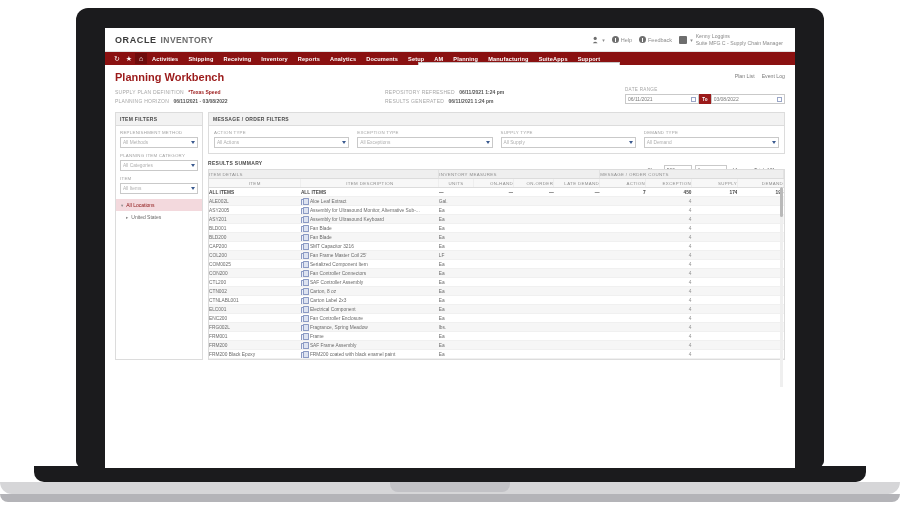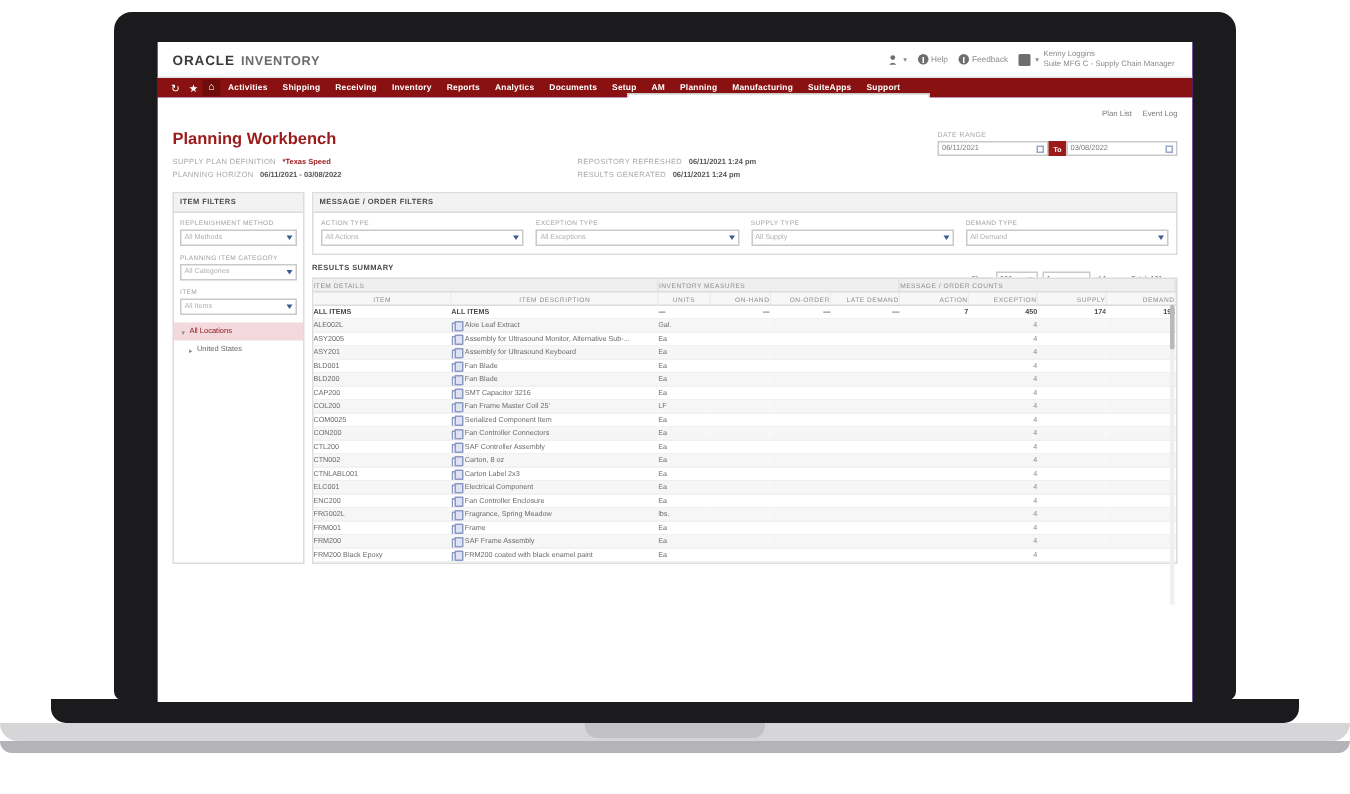--- a/index.html
+++ b/index.html
@@ -1,21 +1,21 @@
 <!DOCTYPE html>
 <html><head>
 <meta charset="utf-8">
 <style>
   html,body{margin:0;padding:0;background:#ffffff;}
   body{width:900px;height:529px;overflow:hidden;font-family:"Liberation Sans",sans-serif;}
 
   
   #stage{position:relative;width:900px;height:529px;background:#ffffff;}
   #laptop-lid{position:absolute;left:76px;top:8px;width:748px;height:459px;background:#1b1b1d;border-radius:12px 12px 6px 6px;}
-  #laptop-screen{position:absolute;left:105px;top:28px;width:690px;height:440px;background:#6d28d9;overflow:hidden;}
+  #laptop-screen{position:absolute;left:105px;top:28px;width:690px;height:440px;background:#5eead4;overflow:hidden;}
   #laptop-base{position:absolute;left:34px;top:466px;width:832px;height:16px;background:#1b1b1d;border-radius:0 0 10px 10px;}
   #laptop-base-lip{position:absolute;left:0px;top:482px;width:900px;height:12px;background:#d6d6d8;border-radius:0 0 14px 14px;}
   #laptop-base-shadow{position:absolute;left:0px;top:494px;width:900px;height:8px;background:#b4b4b8;border-radius:0 0 8px 8px;}
   #laptop-notch{position:absolute;left:390px;top:482px;width:120px;height:10px;background:#c2c2c6;border-radius:0 0 8px 8px;}
 
   
   .ns-topbar{height:24px;background:#ffffff;border-bottom:1px solid #e3e3e3;display:flex;align-items:center;padding:0 6px;box-sizing:border-box;}
   .ns-logo{display:flex;align-items:baseline;gap:4px;margin-left:4px;}
   .ns-logo .oracle{font-size:9px;font-weight:bold;letter-spacing:.6px;color:#3b3b3b;}
   .ns-logo .netsuite{font-size:8.5px;font-weight:bold;letter-spacing:.4px;color:#6b6b6b;}
@@ -33,21 +33,21 @@
   .ns-avatar{width:8px;height:8px;background:#6e6e6e;border-radius:1px;}
 
   .ns-menubar{height:13px;background:#8a1111;display:flex;align-items:center;padding-left:6px;}
   .ns-menubar .mitem{font-size:5.6px;font-weight:bold;color:#ffffff;padding:0 5px;letter-spacing:.15px;white-space:nowrap;}
   .ns-menubar .micon{width:12px;height:11px;display:flex;align-items:center;justify-content:center;color:#fff;font-size:7px;}
   .ns-menubar .micon.home{background:#6e0c0c;}
 
   
   .page{background:#ffffff;height:403px;overflow:hidden;position:relative;}
   .page-head{padding:6px 10px 0 10px;position:relative;}
-  .page-title{font-size:11px;font-weight:bold;color:#9b1a1a;margin:16px 0 6px 0;}
+  .page-title{font-size:11px;font-weight:bold;color:#9b1a1a;margin:0 0 6px 0;}
   .page-links{position:absolute;right:10px;top:8px;display:flex;gap:7px;}
   .page-links span{font-size:5.2px;color:#7b7b7b;}
 
   .meta-grid{display:flex;font-size:5px;color:#9a9a9a;gap:0;}
   .meta-col{width:270px;}
   .meta-row{margin-bottom:3px;white-space:nowrap;}
   .meta-lbl{letter-spacing:.25px;color:#a6a6a6;}
   .meta-val{color:#555;font-weight:bold;margin-left:3px;}
   .meta-val.red{color:#9b1a1a;}
 

